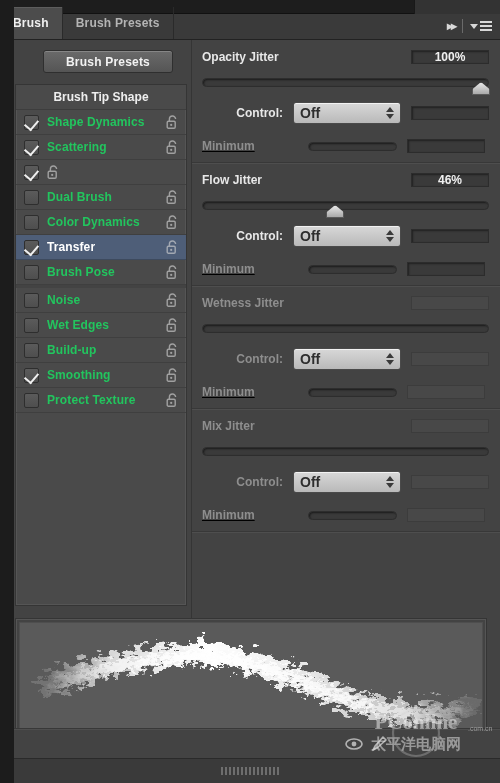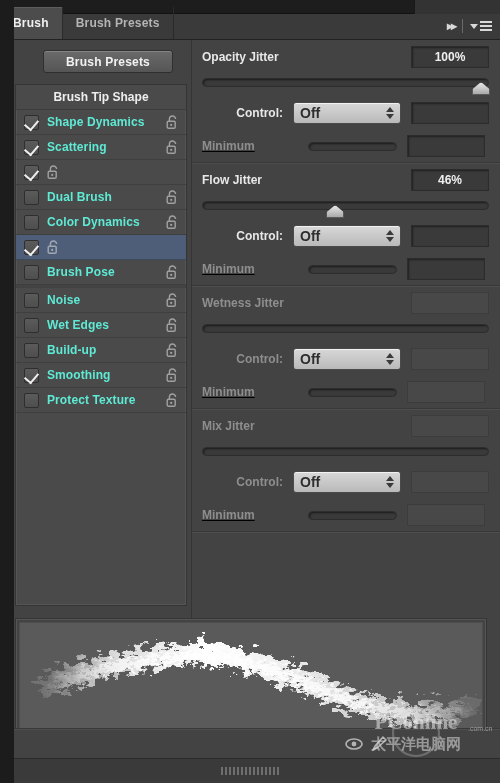--- a/index.html
+++ b/index.html
@@ -112,37 +112,37 @@
     border:1px solid #2e2e2e;
     border-radius:2px;
     position:relative; margin-right:8px;
   }
   .cbox.on::after{
     content:""; position:absolute;
     left:2px; top:1px; width:7px; height:11px;
     border:solid #efefef; border-width:0 2px 2px 0;
     transform:rotate(40deg);
   }
-  .lname{ font-size:12px; font-weight:bold; color:#5eead4; flex:1 1 auto; letter-spacing:.1px; }
+  .lname{ font-size:12px; font-weight:bold; color:#22c55e; flex:1 1 auto; letter-spacing:.1px; }
   .lrow.sel .lname{ color:#ffffff; }
   .lock{ width:13px; height:14px; flex:0 0 13px; opacity:.62; }
 
   
   .rightcol{
     position:absolute; left:190px; top:0; width:310px; height:580px;
     border-left:1px solid #353535;
   }
   .sect{ position:relative; border-bottom:1px solid #383838; box-shadow:0 1px 0 #4e4e4e; }
   .hdrrow{
     height:34px; display:flex; align-items:center; padding:0 12px 0 10px;
   }
   .hlabel{ font-size:12px; font-weight:bold; color:#e8e8e8; flex:1 1 auto; }
   .sect.dim .hlabel{ color:#8e8e8e; }
   .vbox{
-    width:78px; height:22px; flex:0 0 78px;
+    width:78px; height:14px; flex:0 0 78px;
     background:#3a3a3a;
     border:1px solid #2c2c2c;
     box-shadow:inset 1px 1px 2px rgba(0,0,0,.45);
     display:flex; align-items:center; justify-content:center;
     font-size:12px; font-weight:bold; color:#f0f0f0;
   }
   .sect.dim .vbox{ background:#484848; border-color:#3c3c3c; box-shadow:none; color:#8e8e8e; }
 
   .sliderrow{ height:22px; position:relative; padding:0 10px; }
   .track{
@@ -317,20 +317,21 @@
               <span class="cbox"></span>
               <span class="lname">Color Dynamics</span>
               <svg class="lock" viewBox="0 0 13 14">
                 <path d="M3.4,6.2 V4.1 a3.1,3.1 0 0 1 6.2,0" fill="none" stroke="#d6d6d6" stroke-width="1.4"></path>
                 <rect x="1.2" y="6.2" width="8" height="7" rx="1.2" fill="none" stroke="#d6d6d6" stroke-width="1.4"></rect>
                 <circle cx="5.2" cy="9.9" r="1.1" fill="#d6d6d6"></circle>
               </svg>
             </div>
             <div class="lrow sel">
               <span class="cbox on"></span>
+              <span class="lname">Transfer</span>
               <svg class="lock" viewBox="0 0 13 14">
                 <path d="M3.4,6.2 V4.1 a3.1,3.1 0 0 1 6.2,0" fill="none" stroke="#d6d6d6" stroke-width="1.4"></path>
                 <rect x="1.2" y="6.2" width="8" height="7" rx="1.2" fill="none" stroke="#d6d6d6" stroke-width="1.4"></rect>
                 <circle cx="5.2" cy="9.9" r="1.1" fill="#d6d6d6"></circle>
               </svg>
             </div>
             <div class="lrow">
               <span class="cbox"></span>
               <span class="lname">Brush Pose</span>
               <svg class="lock" viewBox="0 0 13 14">

